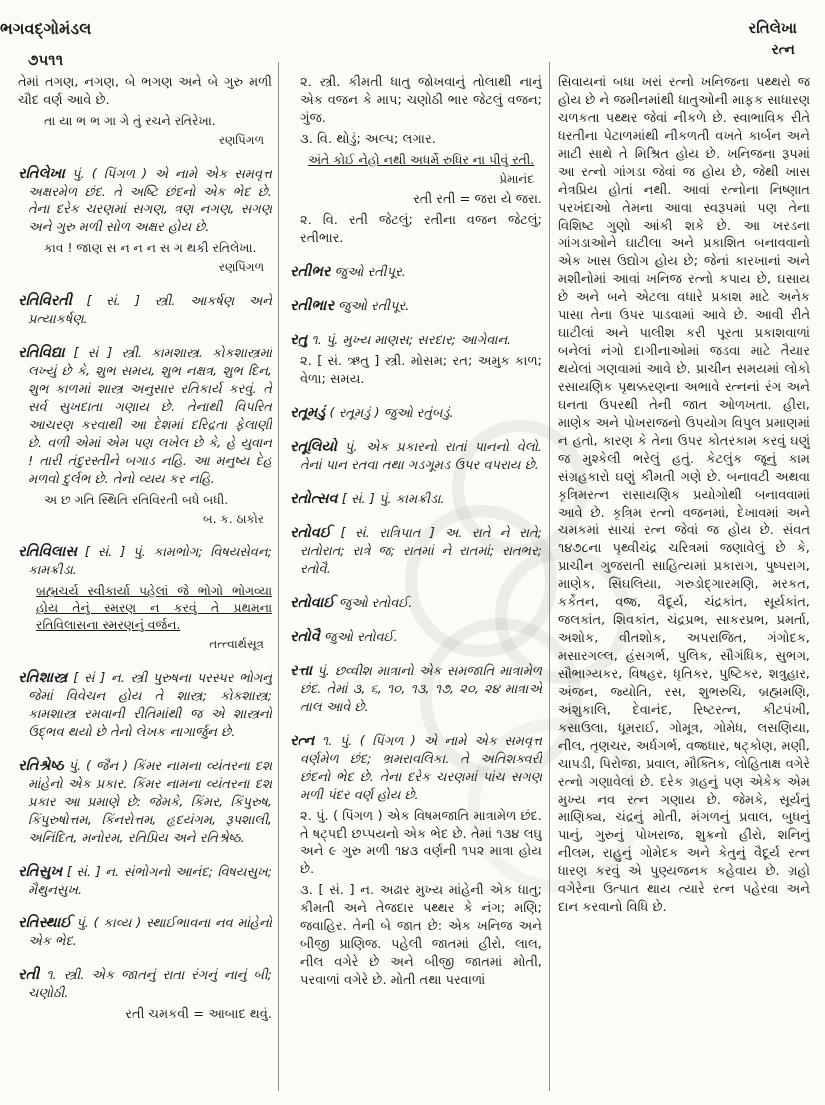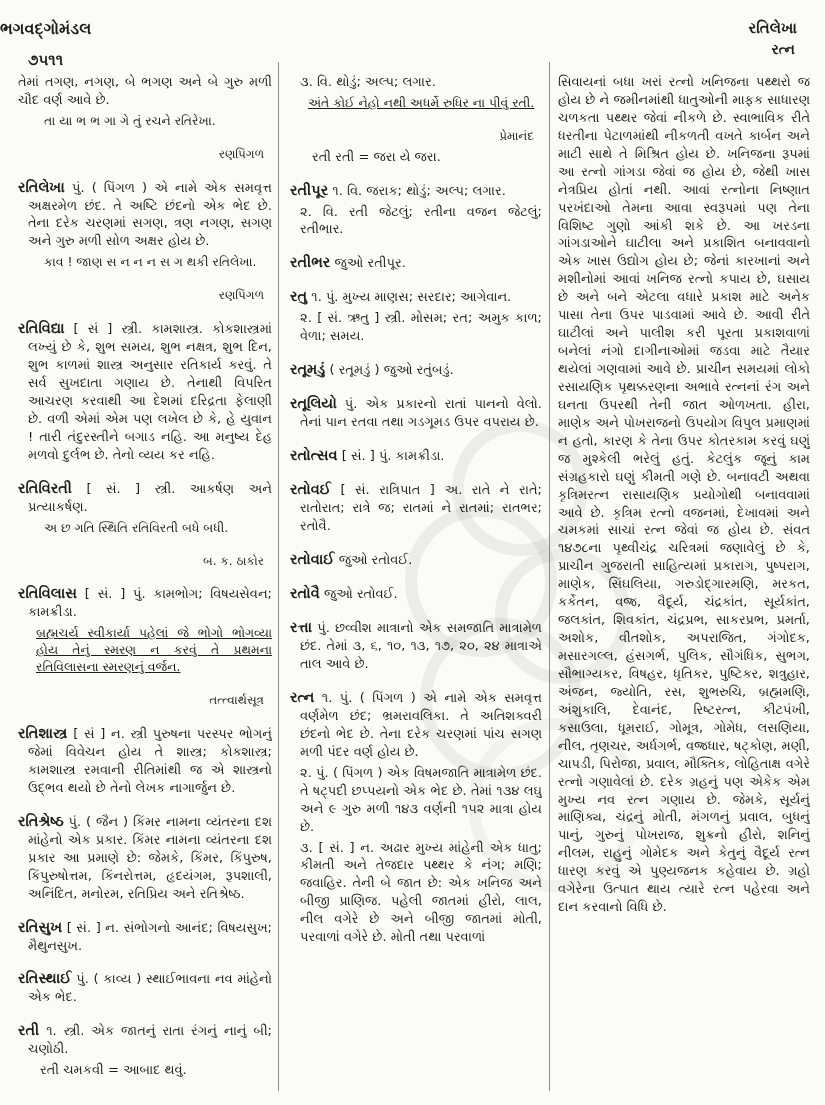--- a/index.html
+++ b/index.html
@@ -27,27 +27,27 @@
   .ring.w2{left:405px;top:505px;width:128px;height:128px;}
   .ring.w3{left:495px;top:548px;width:112px;height:112px;}
   .ring.w4{left:420px;top:618px;width:138px;height:138px;}
   .ring.w5{left:468px;top:718px;width:150px;height:150px;border-color:rgba(110,110,110,0.07);}
   
   .col{position:absolute;top:70px;bottom:10px;font-size:13px;line-height:1.38;overflow:hidden;}
   .col-1{left:18px;width:254px;}
   .col-2{left:290px;width:252px;}
   .col-3{left:558px;width:252px;}
   .col p{margin:3px 0;}
-  .col p.entry{margin-top:14px;text-indent:-10px;padding-left:10px;text-align:justify;}
+  .col p.entry{margin-top:14px;text-indent:-10px;padding-left:10px;text-align:justify;font-style:italic;}
   .col p.entry b{font-size:14.5px;}
   .col p.sense{padding-left:10px;text-align:justify;}
   .col p.para{text-align:justify;}
   .col p.verse{padding-left:26px;font-size:12.4px;}
-  .col p.attr{text-align:right;padding-right:8px;font-size:12px;margin-top:17px;}
-  .col p.idiom{padding-left:22px;}
+  .col p.attr{text-align:right;padding-right:8px;font-size:12px;margin-top:3px;}
+  .col p.idiom{padding-left:22px;text-align:right;}
   .col p.note{padding-left:18px;font-size:12.4px;text-align:justify;text-decoration:underline;}
 </style>
 </head>
 <body>
 
 <div class="page">
 
   <div class="hdr-num">૭૫૧૧</div>
   <div class="hdr-title">ભગવદ્ગોમંડલ</div>
   <div class="hdr-kw1">રતિલેખા</div>
@@ -62,42 +62,43 @@
   <div class="ring w4"></div>
   <div class="ring w5"></div>
 
   <div class="col col-1">
       <p class="para">તેમાં તગણ, નગણ, બે ભગણ અને બે ગુરુ મળી ચૌદ વર્ણ આવે છે.</p>
       <p class="verse">તા યા ભ ભ ગા ગે તું રચને રતિરેખા.</p>
       <p class="attr">રણપિંગળ</p>
       <p class="entry"><b>રતિલેખા</b> પું. ( પિંગળ ) એ નામે એક સમવૃત્ત અક્ષરમેળ છંદ. તે અષ્ટિ છંદનો એક ભેદ છે. તેના દરેક ચરણમાં સગણ, ત્રણ નગણ, સગણ અને ગુરુ મળી સોળ અક્ષર હોય છે.</p>
       <p class="verse">કાવ ! જાણ સ ન ન ન સ ગ થકી રતિલેખા.</p>
       <p class="attr">રણપિંગળ</p>
+      <p class="entry"><b>રતિવિરતી</b> [ સં. ] સ્ત્રી. આકર્ષણ અને પ્રત્યાકર્ષણ.</p>
       <p class="entry"><b>રતિવિદ્યા</b> [ સં ] સ્ત્રી. કામશાસ્ત્ર. કોકશાસ્ત્રમાં લખ્યું છે કે, શુભ સમય, શુભ નક્ષત્ર, શુભ દિન, શુભ કાળમાં શાસ્ત્ર અનુસાર રતિકાર્ય કરવું. તે સર્વ સુખદાતા ગણાય છે. તેનાથી વિપરિત આચરણ કરવાથી આ દેશમાં દરિદ્રતા ફેલાણી છે. વળી એમાં એમ પણ લખેલ છે કે, હે યુવાન ! તારી તંદુરસ્તીને બગાડ નહિ. આ મનુષ્ય દેહ મળવો દુર્લભ છે. તેનો વ્યય કર નહિ.</p>
-      <p class="entry"><b>રતિવિરતી</b> [ સં. ] સ્ત્રી. આકર્ષણ અને પ્રત્યાકર્ષણ.</p>
       <p class="verse">અ છ ગતિ સ્થિતિ રતિવિરતી બધે બધી.</p>
       <p class="attr">બ. ક. ઠાકોર</p>
       <p class="entry"><b>રતિવિલાસ</b> [ સં. ] પું. કામભોગ; વિષયસેવન; કામક્રીડા.</p>
       <p class="note">બ્રહ્મચર્ય સ્વીકાર્યા પહેલાં જે ભોગો ભોગવ્યા હોય તેનું સ્મરણ ન કરવું તે પ્રથમના રતિવિલાસના સ્મરણનું વર્જન.</p>
       <p class="attr">તત્ત્વાર્થસૂત્ર</p>
       <p class="entry"><b>રતિશાસ્ત્ર</b> [ સં ] ન. સ્ત્રી પુરુષના પરસ્પર ભોગનું જેમાં વિવેચન હોય તે શાસ્ત્ર; કોકશાસ્ત્ર; કામશાસ્ત્ર રમવાની રીતિમાંથી જ એ શાસ્ત્રનો ઉદ્ભવ થયો છે તેનો લેખક નાગાર્જુન છે.</p>
       <p class="entry"><b>રતિશ્રેષ્ઠ</b> પું. ( જૈન ) કિંમર નામના વ્યંતરના દશ માંહેનો એક પ્રકાર. કિંમર નામના વ્યંતરના દશ પ્રકાર આ પ્રમાણે છે: જેમકે, કિંમર, કિંપુરુષ, કિંપુરુષોત્તમ, કિંનરોત્તમ, હૃદયંગમ, રૂપશાલી, અનિંદિત, મનોરમ, રતિપ્રિય અને રતિશ્રેષ્ઠ.</p>
       <p class="entry"><b>રતિસુખ</b> [ સં. ] ન. સંભોગનો આનંદ; વિષયસુખ; મૈથુનસુખ.</p>
       <p class="entry"><b>રતિસ્થાઈ</b> પું. ( કાવ્ય ) સ્થાઈભાવના નવ માંહેનો એક ભેદ.</p>
       <p class="entry"><b>રતી</b> ૧. સ્ત્રી. એક જાતનું રાતા રંગનું નાનું બી; ચણોઠી.</p>
       <p class="idiom">રતી ચમકવી = આબાદ થવું.</p>
     </div>
   <div class="col col-2">
+      <p class="sense">૨. સ્ત્રી. કીમતી ધાતુ જોખવાનું તોલાથી નાનું એક વજન કે માપ; ચણોઠી ભાર જેટલું વજન; ગુંજ.</p>
       <p class="sense">૩. વિ. થોડું; અલ્પ; લગાર.</p>
       <p class="note">અંતે કોઈ નેહો નથી અધર્મે રુધિર ના પીવું રતી.</p>
       <p class="attr">પ્રેમાનંદ</p>
       <p class="idiom">રતી રતી = જરા યે જરા.</p>
-      <p class="entry"><b>રતીપૂર</b> ૧. વિ. જરાક; થોડું; અલ્પ; લગાર.</p>
       <p class="sense">૨. વિ. રતી જેટલું; રતીના વજન જેટલું; રતીભાર.</p>
       <p class="entry"><b>રતીભર</b> જુઓ રતીપૂર.</p>
+      <p class="entry"><b>રતીભાર</b> જુઓ રતીપૂર.</p>
       <p class="entry"><b>રતુ</b> ૧. પું. મુખ્ય માણસ; સરદાર; આગેવાન.</p>
       <p class="sense">૨. [ સં. ઋતુ ] સ્ત્રી. મોસમ; રત; અમુક કાળ; વેળા; સમય.</p>
       <p class="entry"><b>રતૂમડું</b> ( રતૂમડું ) જુઓ રતુંબડું.</p>
       <p class="entry"><b>રતૂલિયો</b> પું. એક પ્રકારનો રાતાં પાનનો વેલો. તેનાં પાન રતવા તથા ગડગૂમડ ઉપર વપરાય છે.</p>
       <p class="entry"><b>રતોત્સવ</b> [ સં. ] પું. કામક્રીડા.</p>
       <p class="entry"><b>રતોવઈ</b> [ સં. રાત્રિપાત ] અ. રાતે ને રાતે; રાતોરાત; રાત્રે જ; રાતમાં ને રાતમાં; રાતભર; રતોવૈ.</p>
       <p class="entry"><b>રતોવાઈ</b> જુઓ રતોવઈ.</p>
       <p class="entry"><b>રતોવૈ</b> જુઓ રતોવઈ.</p>
       <p class="entry"><b>રત્તા</b> પું. છવ્વીશ માત્રાનો એક સમજાતિ માત્રામેળ છંદ. તેમાં ૩, ૬, ૧૦, ૧૩, ૧૭, ૨૦, ૨૪ માત્રાએ તાલ આવે છે.</p>
       <p class="entry"><b>રત્ન</b> ૧. પું. ( પિંગળ ) એ નામે એક સમવૃત્ત વર્ણમેળ છંદ; ભ્રમરાવલિકા. તે અતિશક્વરી છંદનો ભેદ છે. તેના દરેક ચરણમાં પાંચ સગણ મળી પંદર વર્ણ હોય છે.</p>

